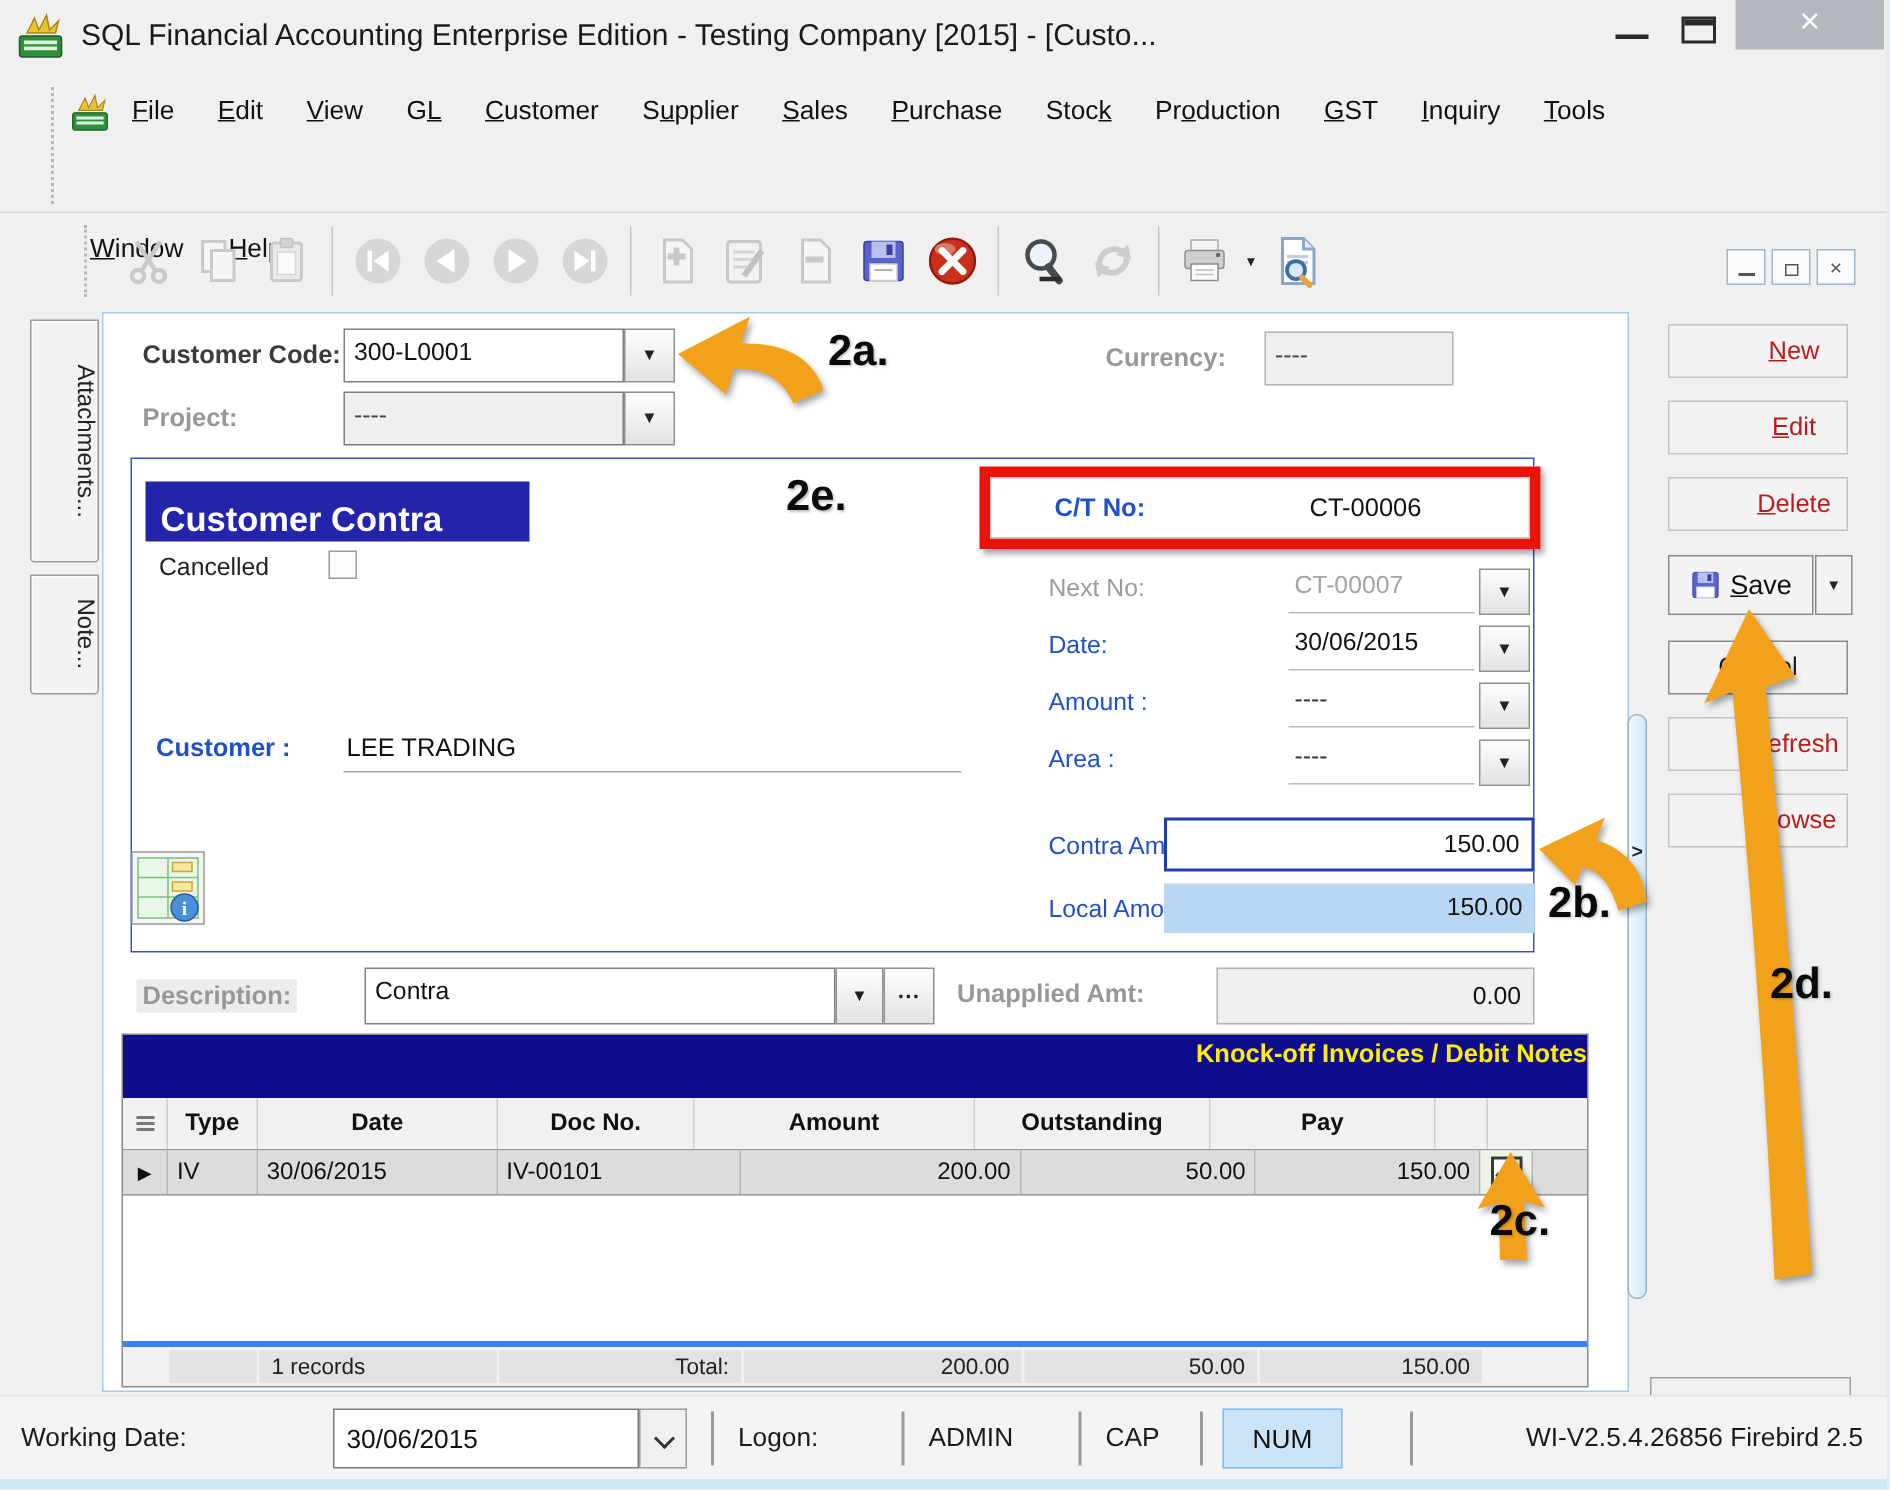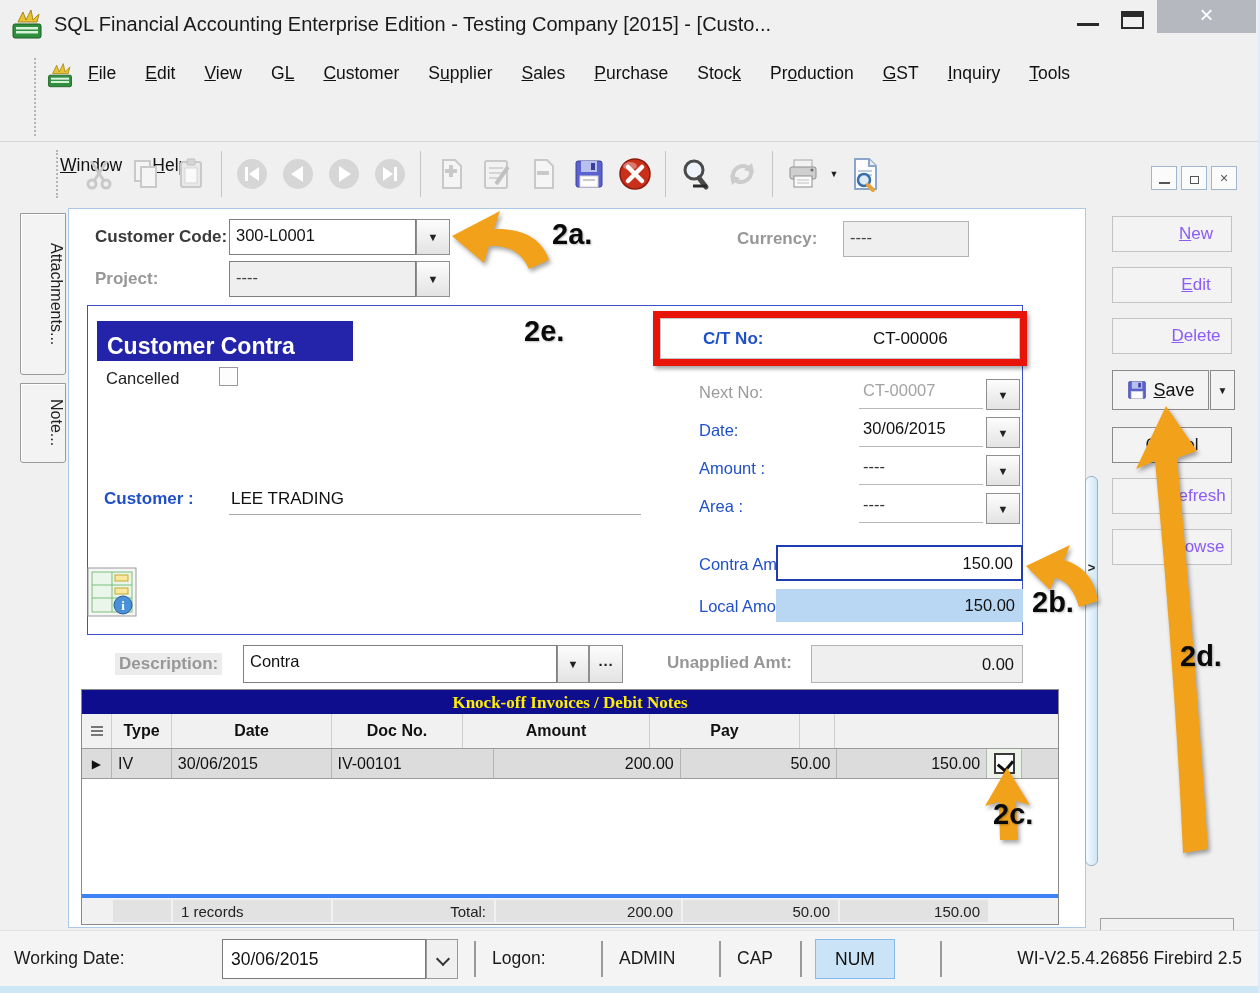--- a/index.html
+++ b/index.html
@@ -61,39 +61,39 @@
   .checkbox { position:absolute; width:19px; height:19px; border:1px solid #9a9a9a; background:#fdfdfd; }
   .amount-field { position:absolute; font-size:16.5px; color:#111; text-align:right; padding:7px 8px 0 0; }
 
   
   .red-box { position:absolute; left:584px; top:102px; width:374px; height:55px; border:7px solid #e81309;
              background:#fff; box-shadow:2px 3px 4px rgba(0,0,0,.35); }
   .red-box .inner { position:absolute; left:0; top:0; right:0; bottom:0; border:1px solid #c8c8c8; }
 
   
   .grid { position:absolute; left:12px; top:480px; width:978px; height:236px; border:1px solid #8a8a8a; background:#fff; }
-  .grid-title { height:24px; background:#0d0d8e; color:#ffee00; font-weight:bold; font-size:17px; text-align:center; padding-top:3px;font-family:Liberation Serif, serif; }
+  .grid-title { height:42px; background:#0d0d8e; color:#ffee00; font-weight:bold; font-size:17px; text-align:right; padding-top:3px; }
   .grid-header { display:flex; height:35px; background:#f1f1f1; border-bottom:1px solid #9a9a9a; }
   .gh-cell { border-right:1px solid #cfcfcf; font-weight:bold; font-size:16px; color:#111; display:flex;
              align-items:center; justify-content:center; }
   .grid-row { display:flex; height:30px; background:#dcdcdc; border-bottom:1px solid #9a9a9a; }
   .gr-cell { border-right:1px solid #b5b5b5; font-size:16px; color:#111; display:flex; align-items:center; padding:0 6px; }
   .num { justify-content:flex-end; }
   .grid-footer { position:absolute; left:0; bottom:0; width:100%; height:30px; background:#f1f1f1; border-top:4px solid #3b82f6; display:flex; }
   .gf-cell { background:#e2e2e2; margin:2px 1px; font-size:15px; color:#222; display:flex; align-items:center; padding:0 8px; }
   .hamburger { width:12px; height:10px; background:repeating-linear-gradient(#777 0 2px, transparent 2px 4px); }
   .check-cell { background:#edf3e8; justify-content:center; }
   .checkbox-grid { width:21px; height:21px; background:#fff; border:2px solid #3a3a3a; position:relative; }
   .checkbox-grid::after { content:""; position:absolute; left:4px; top:2px; width:8px; height:11px;
                           border:solid #111; border-width:0 3px 3px 0; transform:rotate(40deg); }
 
   
   .abtn { position:absolute; left:1112px; width:120px; height:36px; background:#f3f3f3; border:1px solid #9d9d9d;
           font-size:17px; display:flex; align-items:center; justify-content:center; color:#1a1a1a; }
-  .abtn.disabled { color:#8b5cf6; border-color:#c3c3c3; background:#f3f3f3;padding-left:48px; }
+  .abtn.disabled { color:#b91c1c; border-color:#c3c3c3; background:#f3f3f3;padding-left:48px; }
   .save-btn { position:absolute; left:1112px; top:370px; width:97px; height:40px; background:#f3f3f3;
               border:1px solid #8a8a8a; display:flex; align-items:center; justify-content:center; gap:5px;
               font-size:18px; color:#111; }
   .save-drop { position:absolute; left:1210px; top:370px; width:25px; height:40px; background:#f3f3f3;
                border:1px solid #8a8a8a; display:flex; align-items:center; justify-content:center; font-size:10px; color:#222; }
   .partial-btn { position:absolute; left:1100px; top:918px; width:134px; height:14px; background:#f1f1f1;
                  border:1px solid #a0a0a0; border-bottom:none; }
 
   
   .splitter { position:absolute; left:1085px; top:476px; width:13px; height:390px; border:1px solid #9cb1c2;
@@ -372,37 +372,38 @@
       <rect x="5" y="5" width="40" height="40" fill="#eaf6ea" stroke="#7cbf7c"></rect>
       <line x1="5" y1="18" x2="45" y2="18" stroke="#7cbf7c"></line>
         <line x1="5" y1="31" x2="45" y2="31" stroke="#7cbf7c"></line>
       <line x1="25" y1="5" x2="25" y2="45" stroke="#7cbf7c"></line>
       <rect x="28" y="8" width="13" height="6" fill="#f8e8a0" stroke="#c8a830"></rect>
       <rect x="28" y="21" width="13" height="6" fill="#f8e8a0" stroke="#c8a830"></rect>
       <circle cx="36" cy="38" r="9" fill="#4a90d8" stroke="#2a5a98"></circle>
       <text x="36" y="43" font-size="13" font-weight="bold" fill="#fff" text-anchor="middle" font-family="Liberation Serif, serif">i</text>
     </svg>
 
-    <span class="abs lbl-bold-gray" style="left:46px;top:444px;background:#ececec;padding:1px 4px">Description:</span>
+    <span class="abs lbl-bold-gray" style="left:22px;top:444px;background:#ececec;padding:1px 4px">Description:</span>
     <div class="combo-field" style="left:174px;top:436px;width:314px;height:38px">Contra</div>
     <div class="drop-btn" style="left:488px;top:436px;width:32px;height:38px">▼</div>
     <div class="drop-btn" style="left:520px;top:436px;width:34px;height:38px;font-size:15px;font-weight:bold">···</div>
-    <span class="abs lbl-bold-gray" style="left:598px;top:444px">Unapplied Amt:</span>
+    <span class="abs lbl-bold-gray" style="left:569px;top:444px">Unapplied Amt:</span>
     <div class="amount-field" style="left:742px;top:436px;width:212px;height:38px;background:#efefef;border:1px solid #b2b2b2;padding-top:9px">0.00</div>
 
     <div class="grid">
       <div class="grid-title">Knock-off Invoices / Debit Notes</div>
       <div class="grid-header">
         <div class="gh-cell" style="width:30px">
             <div class="hamburger"></div>
           </div>
         <div class="gh-cell" style="width:60px">Type</div>
         <div class="gh-cell" style="width:160px">Date</div>
         <div class="gh-cell" style="width:131px">Doc No.</div>
         <div class="gh-cell" style="width:187px">Amount</div>
+        <div class="gh-cell" style="width:157px">Outstanding</div>
         <div class="gh-cell" style="width:150px">Pay</div>
         <div class="gh-cell" style="width:35px"></div>
         <div class="gh-cell" style="width:36px;border-right:none"></div>
       </div>
       <div class="grid-row">
         <div class="gr-cell" style="width:30px;justify-content:center;font-size:12px">▶</div>
         <div class="gr-cell" style="width:60px">IV</div>
         <div class="gr-cell" style="width:160px">30/06/2015</div>
         <div class="gr-cell" style="width:163px">IV-00101</div>
         <div class="gr-cell num" style="width:187px">200.00</div>

